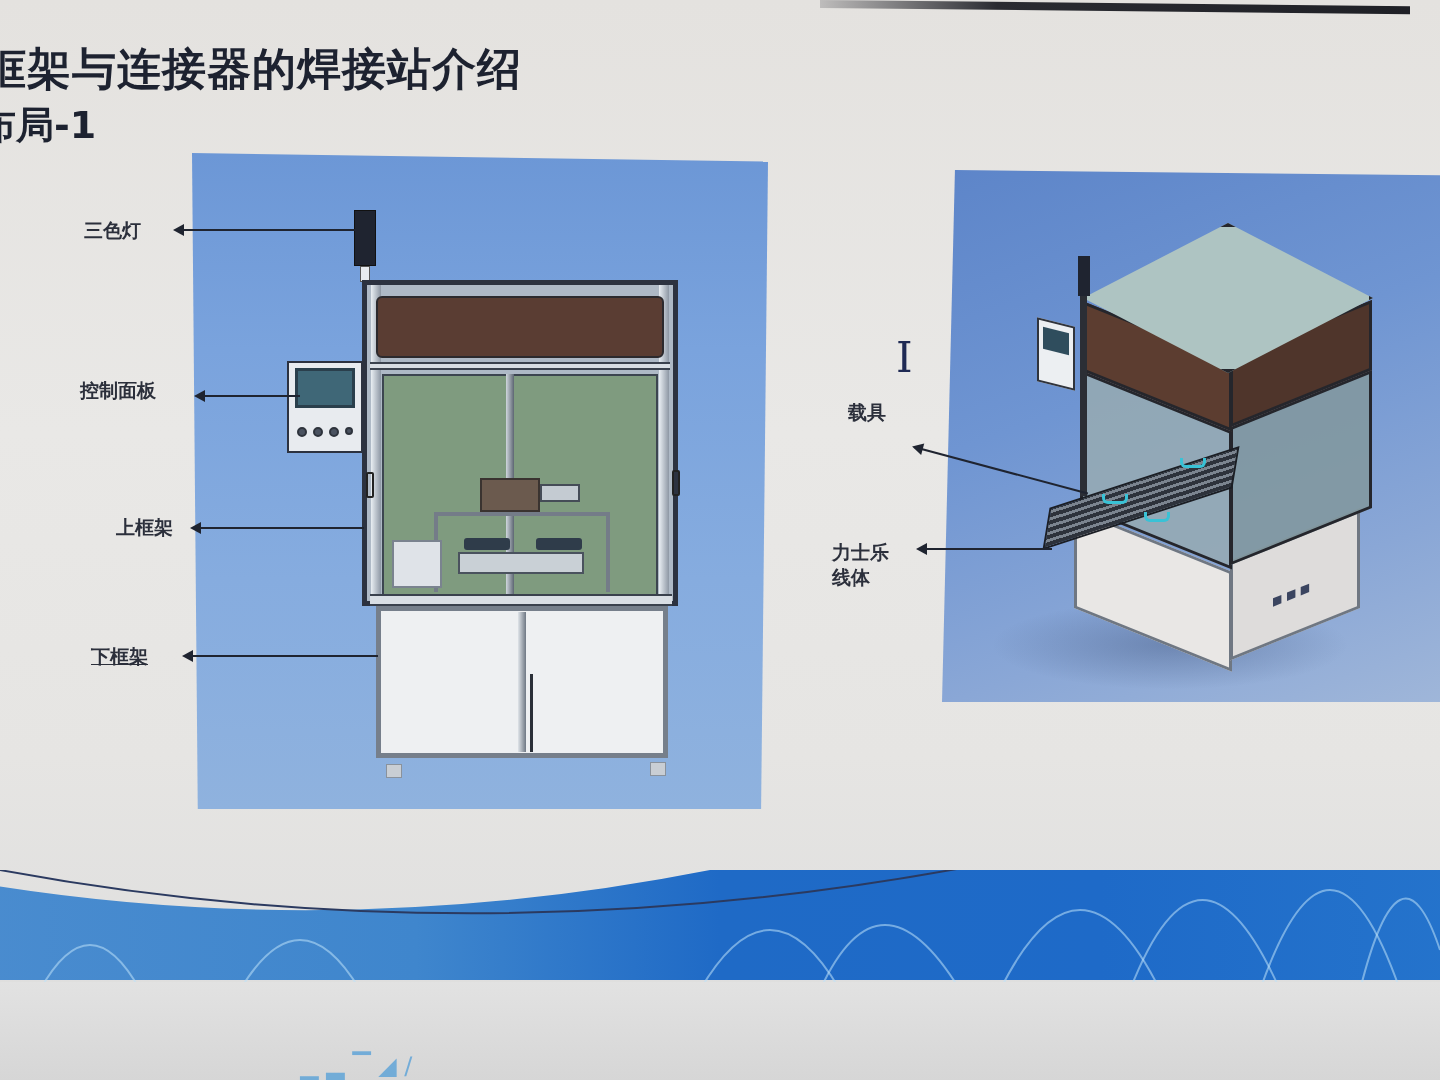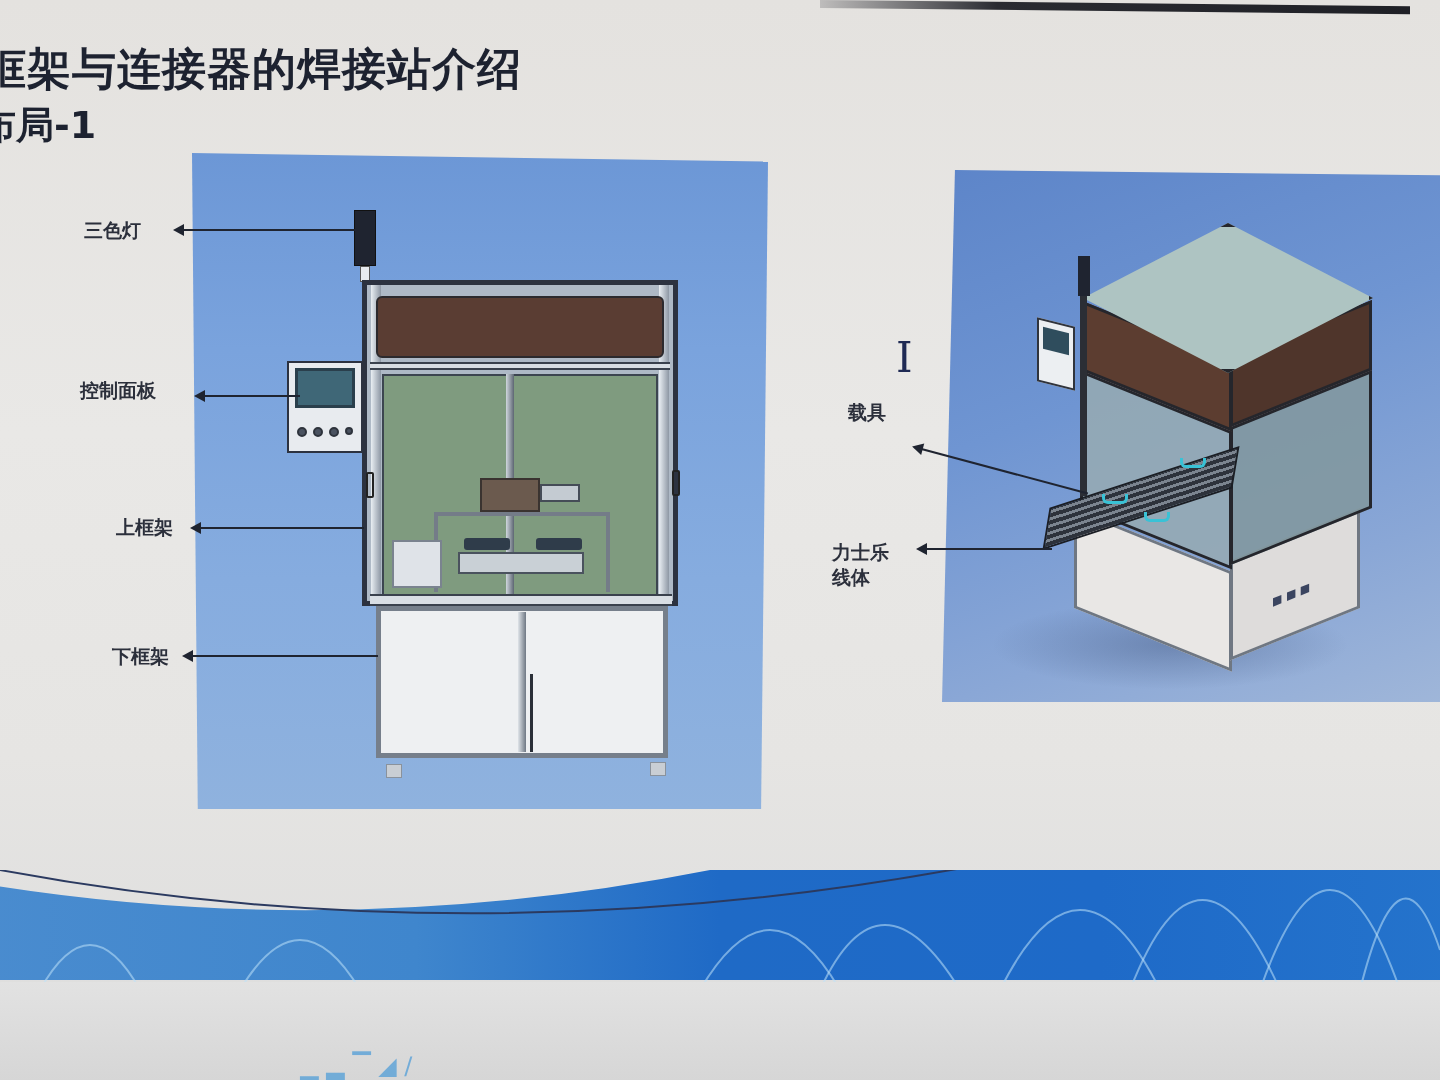--- a/index.html
+++ b/index.html
@@ -215,21 +215,21 @@
 
   <div class="label" style="left:84px;top:218px;">三色灯</div>
   <div class="arrow" style="left:175px;top:229px;width:180px;"></div>
 
   <div class="label" style="left:80px;top:378px;">控制面板</div>
   <div class="arrow" style="left:196px;top:395px;width:104px;"></div>
 
   <div class="label" style="left:116px;top:515px;">上框架</div>
   <div class="arrow" style="left:192px;top:527px;width:172px;"></div>
 
-  <div class="label" style="left:112px;top:644px;">下框架</div>
+  <div class="label" style="left:91px;top:644px;text-decoration:underline;">下框架</div>
   <div class="arrow" style="left:184px;top:655px;width:194px;"></div>
 </div>
 
 <div>
   <div class="panel-right"></div>
   <div class="r-shadow"></div>
 
   <div class="r-base-l"></div>
   <div class="r-base-r"></div>
   <div class="r-glass-l"></div>

